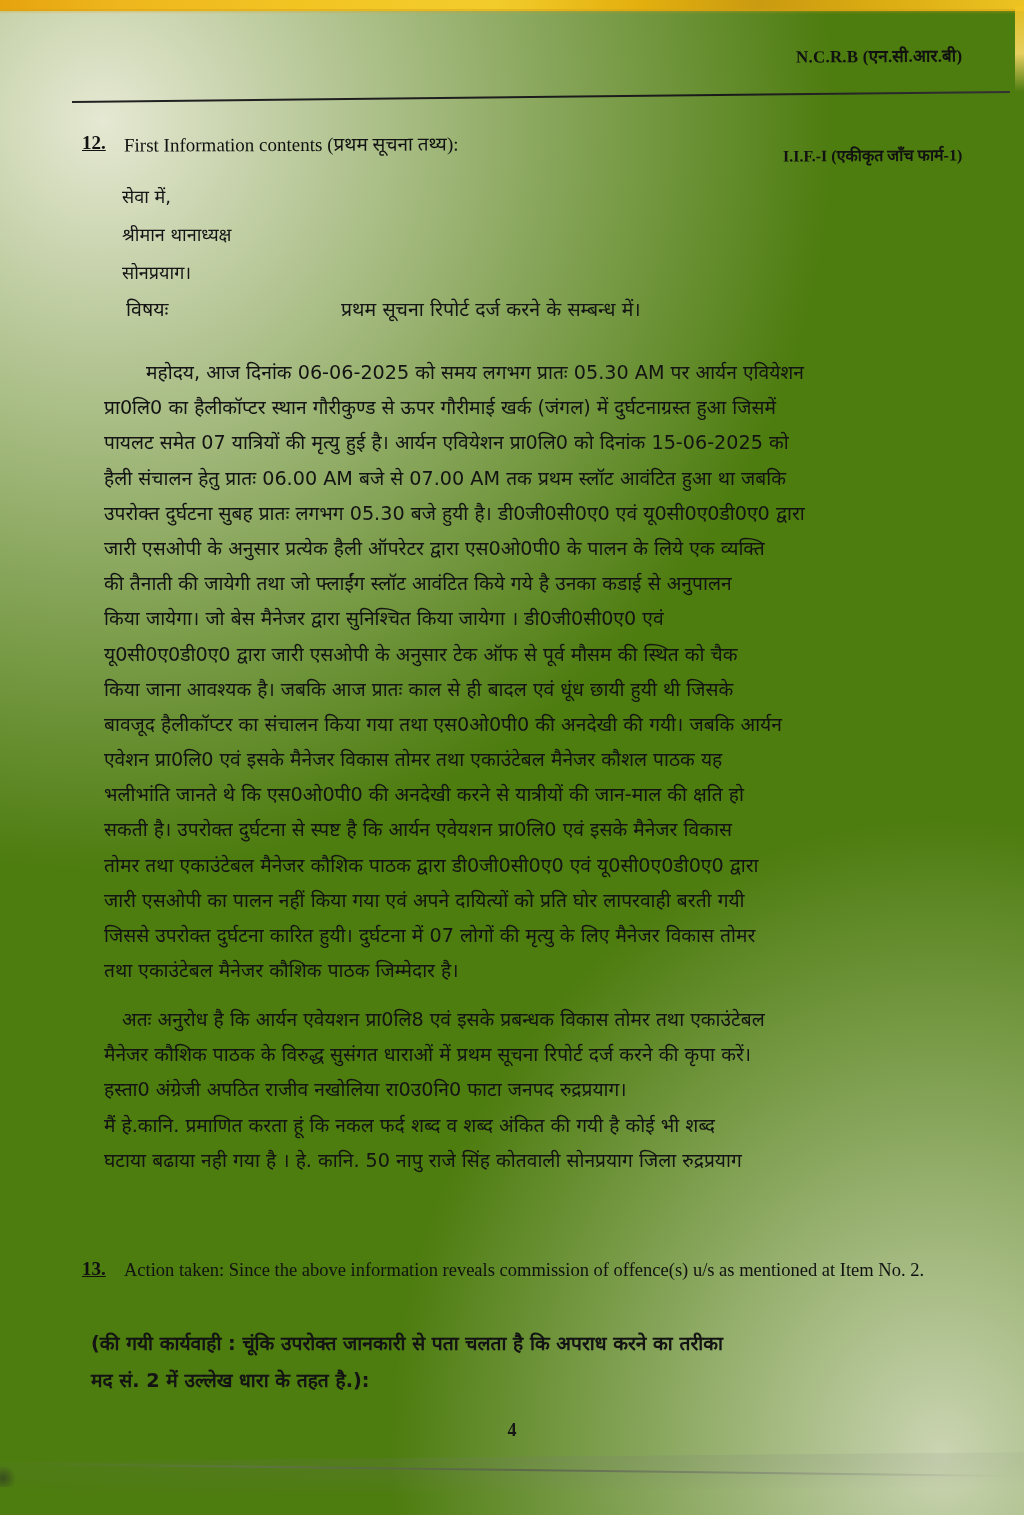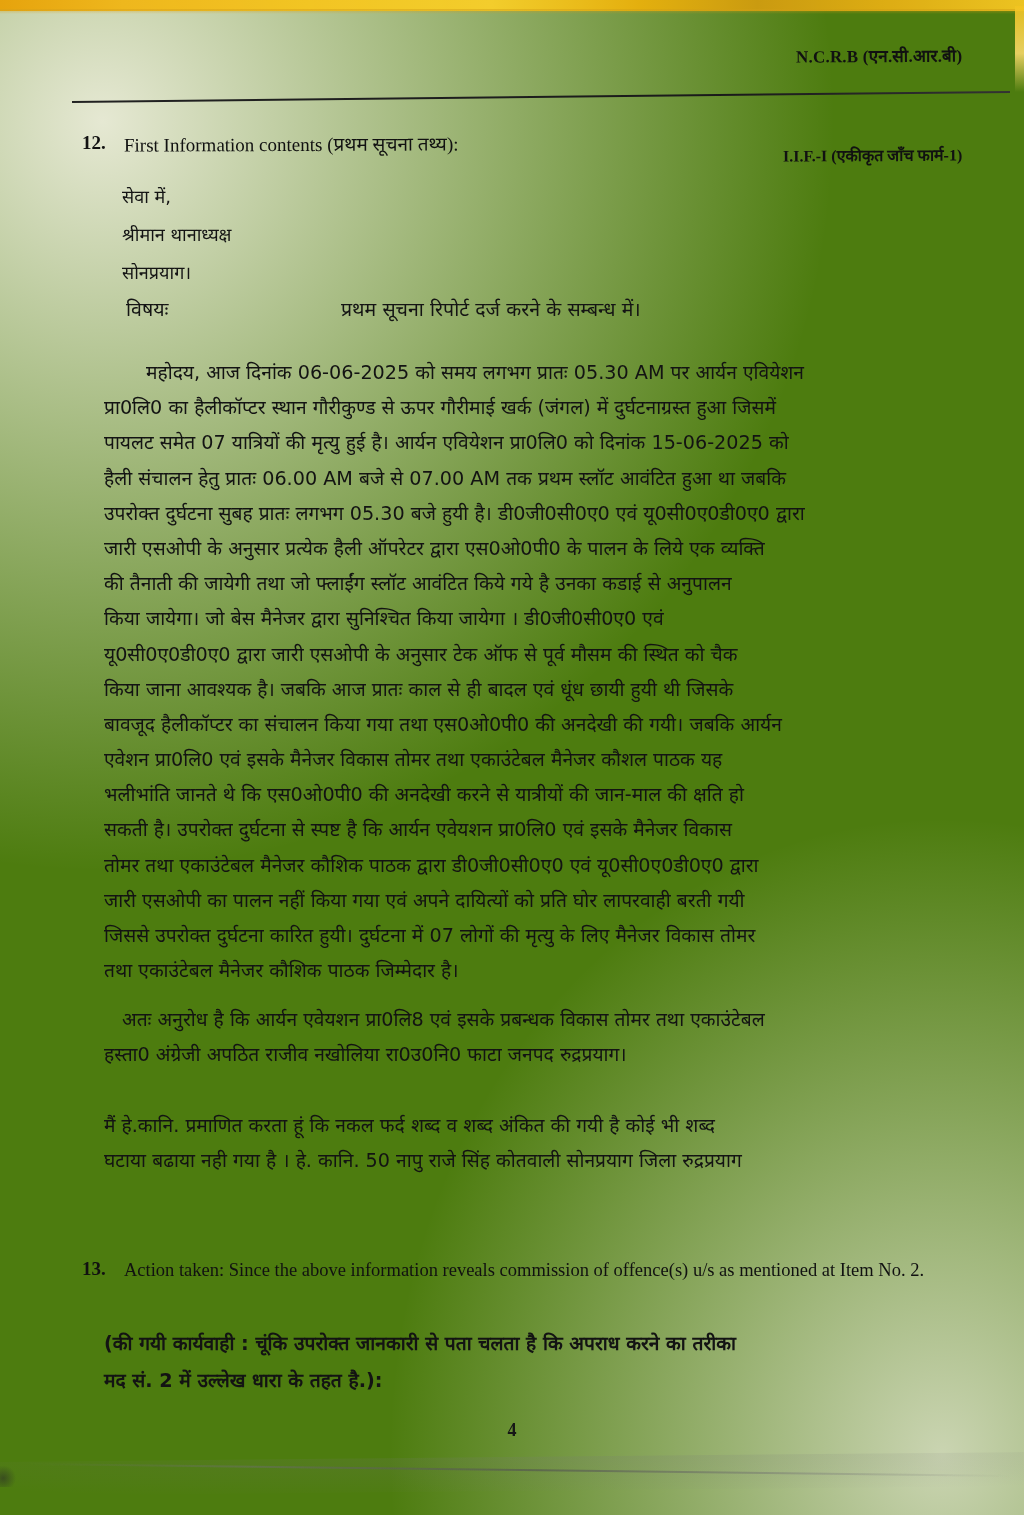--- a/index.html
+++ b/index.html
@@ -125,20 +125,21 @@
   .item {
     position: absolute;
     display: flex;
     align-items: flex-start;
   }
   .item-num {
     font-weight: bold;
     font-size: 19px;
     width: 42px;
     flex: 0 0 42px;
+    text-decoration: underline;
   }
   .item-title {
     font-weight: normal;
     font-size: 19px;
     line-height: 1.35;
   }
 
   #item12 { top: 132px; left: 82px; width: 860px; }
   #item12 .item-title { transform: rotate(-.2deg); }
 
@@ -183,21 +184,21 @@
   #para1 { top: 355px; }
   #para1 .ln:first-child { text-indent: 42px; }
   #para2 { top: 1002px; }
   #para2 .ln:first-child { text-indent: 18px; }
   #para3 { top: 1108px; }
 
   #item13 { top: 1258px; left: 82px; width: 880px; }
   #item13 .item-title { font-size: 18.5px; width: 830px; white-space: normal; }
   .item13-hindi {
     position: absolute;
-    left: 104px;
+    left: 91px;
     top: 1325px;
     width: 880px;
     font-family: "DejaVu Sans", "Liberation Sans", sans-serif;
     font-size: 19.2px;
     font-weight: bold;
     color: #131313;
   }
   .item13-hindi .ln {
     display: block;
     white-space: nowrap;
@@ -260,20 +261,21 @@
       <span class="ln">एवेशन प्रा0लि0 एवं  इसके मैनेजर विकास तोमर तथा एकाउंटेबल मैनेजर कौशल पाठक यह</span>
       <span class="ln">भलीभांति जानते थे कि एस0ओ0पी0 की अनदेखी करने से यात्रीयों की जान-माल की क्षति हो</span>
       <span class="ln">सकती है। उपरोक्त दुर्घटना से स्पष्ट है कि आर्यन एवेयशन प्रा0लि0 एवं इसके मैनेजर विकास</span>
       <span class="ln">तोमर तथा एकाउंटेबल मैनेजर कौशिक पाठक द्वारा डी0जी0सी0ए0 एवं यू0सी0ए0डी0ए0 द्वारा</span>
       <span class="ln">जारी एसओपी का पालन नहीं किया गया एवं अपने दायित्यों को प्रति घोर लापरवाही बरती गयी</span>
       <span class="ln">जिससे उपरोक्त दुर्घटना कारित हुयी। दुर्घटना में 07 लोगों की मृत्यु के लिए  मैनेजर विकास तोमर</span>
       <span class="ln">तथा एकाउंटेबल मैनेजर कौशिक पाठक जिम्मेदार है।</span>
     </div>
   <div class="body-para" id="para2">
       <span class="ln">अतः अनुरोध है कि आर्यन एवेयशन प्रा0लि8 एवं इसके प्रबन्धक विकास तोमर तथा एकाउंटेबल</span>
+      <span class="ln">मैनेजर कौशिक पाठक के विरुद्ध सुसंगत धाराओं में प्रथम सूचना रिपोर्ट दर्ज करने की कृपा करें।</span>
       <span class="ln">हस्ता0 अंग्रेजी अपठित राजीव नखोलिया रा0उ0नि0 फाटा जनपद रुद्रप्रयाग।</span>
     </div>
   <div class="body-para" id="para3">
       <span class="ln">मैं हे.कानि. प्रमाणित करता हूं कि नकल फर्द शब्द व शब्द अंकित की गयी है कोई भी शब्द</span>
       <span class="ln">घटाया बढाया नही गया है । हे. कानि. 50 नापु राजे सिंह कोतवाली सोनप्रयाग जिला रुद्रप्रयाग</span>
     </div>
 
   <div class="item" id="item13">
     <span class="item-num">13.</span>
     <span class="item-title">Action taken: Since the above information reveals commission of offence(s) u/s as mentioned at Item No. 2.</span>

